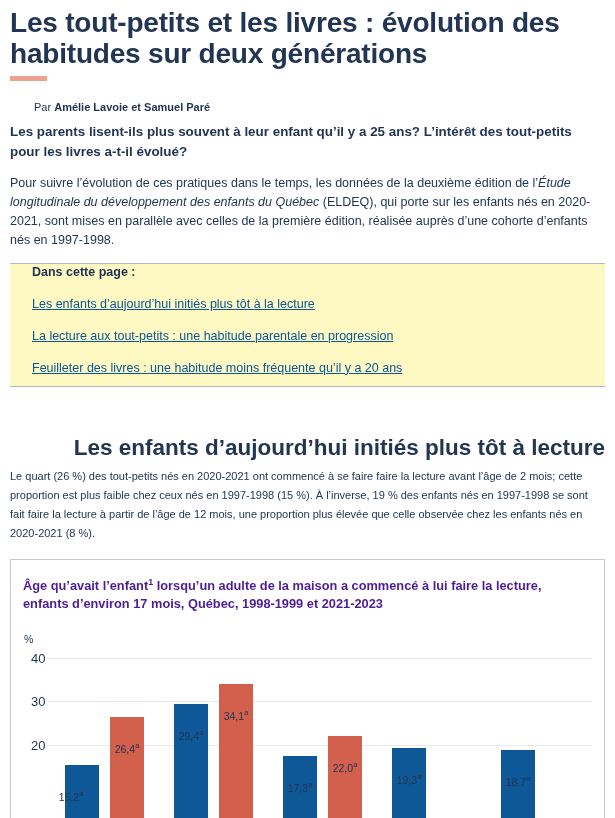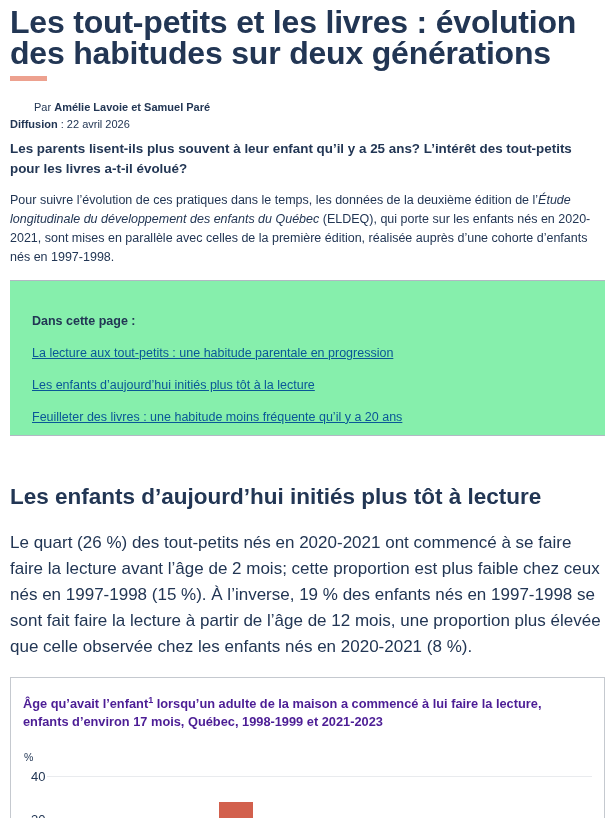--- a/index.html
+++ b/index.html
@@ -3,38 +3,38 @@
 <meta charset="utf-8">
 <style>
   * { box-sizing: border-box; }
   html,body { margin:0; padding:0; }
   body {
     width:615px; height:818px; overflow:hidden; background:#ffffff;
     font-family:"Liberation Sans", sans-serif; color:#223654;
   }
   .wrap { padding:0 10px; }
 
-  h1.main-title { font-size:32px; line-height:31px; font-weight:bold; margin:7px 0 0; color:#223654; letter-spacing:-0.2px; }
+  h1.main-title { font-size:28px; line-height:31px; font-weight:bold; margin:7px 0 0; color:#223654; letter-spacing:-0.2px; }
   .accent-bar { width:37px; height:5px; background:#EDA18F; margin-top:7px; }
 
   .byline { margin-top:20px; font-size:11px;padding-left:24px; }
   .byline .authors { font-weight:bold; }
   .diffusion { margin-top:5px; font-size:11px; }
   .diffusion .diff-label { font-weight:bold; }
 
   .lead { margin-top:9px; font-size:13.4px; font-weight:bold; line-height:19.5px; max-width:588px; }
   .intro-para { margin-top:5px; font-size:12.5px; line-height:19px; max-width:592px; }
   .intro-para .study { font-style:italic; }
 
-  .toc-box { margin-top:4px; background:#86efac; border-top:1px solid #B2B8C4; border-bottom:1px solid #B2B8C4; padding:32px 22px 10px; }
+  .toc-box { margin-top:4px; background:#fef9c3; border-top:1px solid #B2B8C4; border-bottom:1px solid #B2B8C4; padding:0 22px 10px; }
   .toc-title { font-size:12.5px; font-weight:bold; line-height:16px; }
   .toc-link { display:table; font-size:12.5px; line-height:16px; color:#095797; text-decoration:underline; margin-top:16px; cursor:pointer; }
 
-  h2.section-heading { margin:47px 0 0; font-size:22.5px; line-height:27px; font-weight:bold; color:#223654; }
-  .section-para { margin-top:20px; font-size:17px; line-height:26px; max-width:594px; }
+  h2.section-heading { margin:47px 0 0; font-size:22.5px; line-height:27px; font-weight:bold; color:#223654;text-align:right; }
+  .section-para { margin-top:6px; font-size:11px; line-height:19px; max-width:594px; }
 
   .figure-box { margin-top:16px; border:1px solid #C5C9CF; padding:13px 12px 0; height:280px; }
   .fig-title { font-size:12.8px; font-weight:bold; line-height:18px; color:#4c1d95; max-width:566px; }
   .fig-title sup { font-size:9px; }
 
   .chart { position:relative; margin-top:12px; height:214px; }
   .gridline { position:absolute; left:24px; right:0; height:1px; background:#E9EBEE; }
   .ytick { position:absolute; left:8px; width:16px; text-align:left; font-size:13px; color:#223654; transform:translateY(-50%); }
   .unit-label { position:absolute; left:1px; top:8px; font-size:10.5px; color:#223654; }
   .bar { position:absolute; width:34px; }
@@ -46,34 +46,31 @@
 
 <div class="wrap">
 
   <h1 class="main-title">Les tout-petits et les livres : évolution des habitudes sur deux générations</h1>
   <div class="accent-bar"></div>
 
   <div class="byline">
     <span>Par</span>
     <span class="authors">Amélie Lavoie et Samuel Paré</span>
   </div>
-  <div class="diffusion">
-    <span class="diff-label">Diffusion</span><span> : 22 avril 2026</span>
-  </div>
 
   <p class="lead">Les parents lisent-ils plus souvent à leur enfant qu’il y a 25 ans? L’intérêt des tout-petits pour les livres a-t-il évolué?</p>
 
   <p class="intro-para">
     <span>Pour suivre l’évolution de ces pratiques dans le temps, les données de la deuxième édition de l’</span><span class="study">Étude longitudinale du développement des enfants du Québec</span><span> (ELDEQ), qui porte sur les enfants nés en 2020-2021, sont mises en parallèle avec celles de la première édition, réalisée auprès d’une cohorte d’enfants nés en 1997-1998.</span>
   </p>
 
   <div class="toc-box">
     <div class="toc-title">Dans cette page :</div>
+    <a class="toc-link" href="#">Les enfants d’aujourd’hui initiés plus tôt à la lecture</a>
     <a class="toc-link" href="#">La lecture aux tout-petits : une habitude parentale en progression</a>
-    <a class="toc-link" href="#">Les enfants d’aujourd’hui initiés plus tôt à la lecture</a>
     <a class="toc-link" href="#">Feuilleter des livres : une habitude moins fréquente qu’il y a 20 ans</a>
   </div>
 
   <h2 class="section-heading">Les enfants d’aujourd’hui initiés plus tôt à lecture</h2>
 
   <p class="section-para">Le quart (26 %) des tout-petits nés en 2020-2021 ont commencé à se faire faire la lecture avant l’âge de 2 mois; cette proportion est plus faible chez ceux nés en 1997-1998 (15 %). À l’inverse, 19 % des enfants nés en 1997-1998 se sont fait faire la lecture à partir de l’âge de 12 mois, une proportion plus élevée que celle observée chez les enfants nés en 2020-2021 (8 %).</p>
 
   <div class="figure-box">
     <div class="fig-title">
       <span>Âge qu’avait l’enfant</span><sup>1</sup><span> lorsqu’un adulte de la maison a commencé à lui faire la lecture, enfants d’environ 17 mois, Québec, 1998-1999 et 2021-2023</span>

